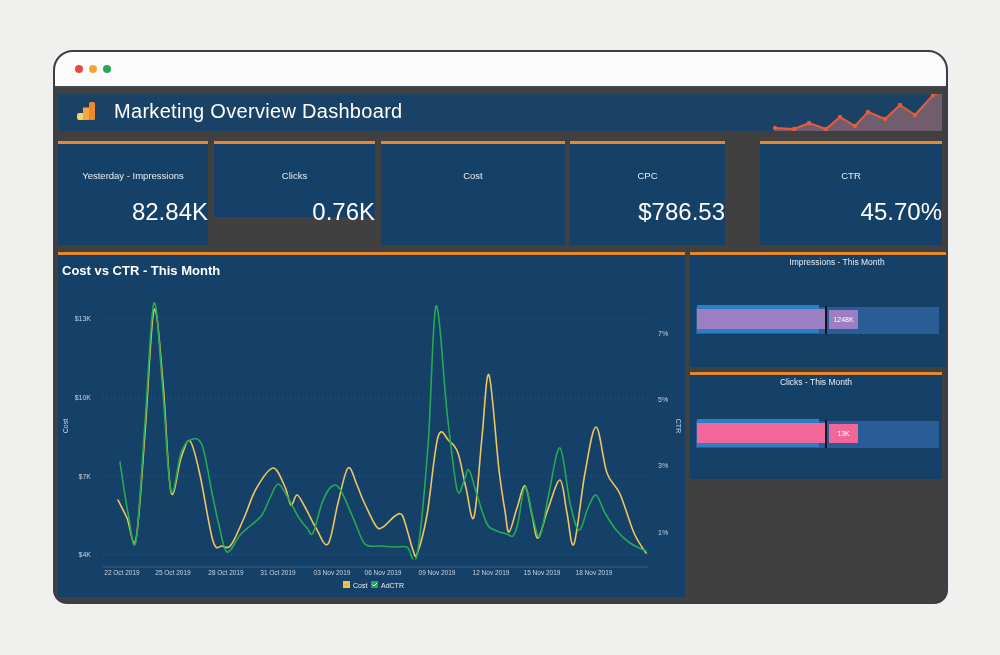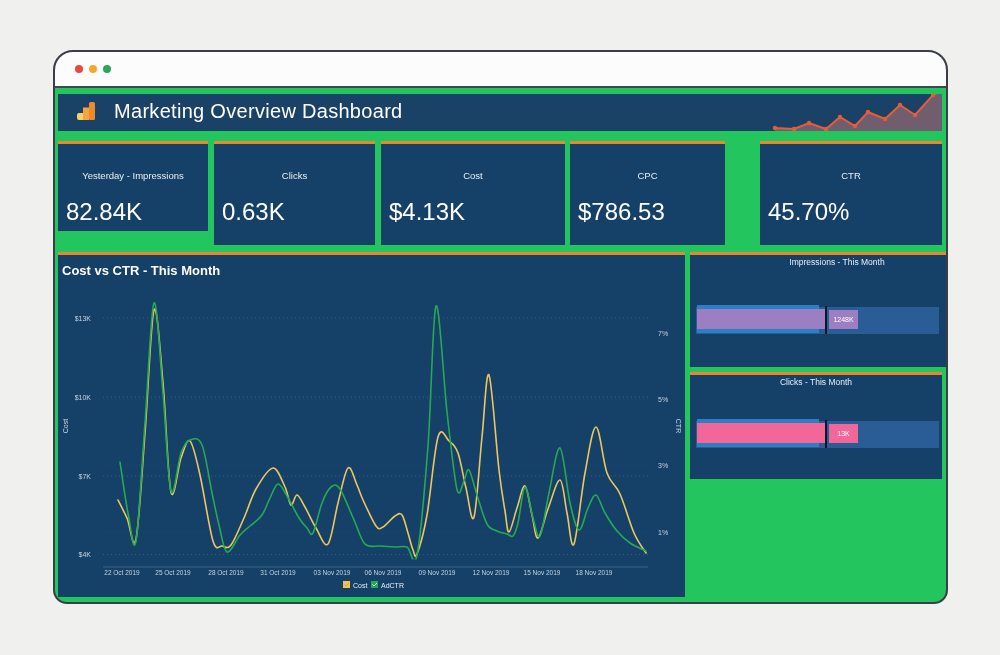--- a/index.html
+++ b/index.html
@@ -1,24 +1,24 @@
 <!DOCTYPE html>
 <html><head>
 <meta charset="utf-8">
 <style>
   html,body{margin:0;padding:0;}
   body{width:1000px;height:655px;background:#F0F0EE;font-family:"Liberation Sans",sans-serif;position:relative;overflow:hidden;}
   *{box-sizing:border-box;}
   .win{position:absolute;left:53px;top:50px;width:895px;height:554px;border:2px solid #3B3E46;border-radius:20px 20px 14px 14px;background:#202A52;overflow:hidden;}
   .tbar{position:absolute;left:0;top:0;right:0;height:36px;background:#FCFCFC;border-bottom:2px solid #45464B;}
   .dot{position:absolute;top:13px;width:8px;height:8px;border-radius:50%;}
-  .dash{position:absolute;left:0;top:36px;right:0;bottom:0;background:#22c55e;padding-left:16px;}
+  .dash{position:absolute;left:0;top:36px;right:0;bottom:0;background:#404040;padding-left:16px;}
   .card{position:absolute;background:#154067;border-top:3px solid #E6882F;}
   .slabel{position:absolute;left:0;right:0;top:26px;text-align:center;color:#E9EEF5;font-size:9.5px;}
-  .sval{position:absolute;left:8px;right:0;top:55px;text-align:left;color:#FFFFFF;font-size:24px;line-height:26px;}
+  .sval{position:absolute;left:8px;right:0;top:55px;text-align:right;color:#FFFFFF;font-size:24px;line-height:26px;}
   .rtitle{position:absolute;left:0;right:0;top:2px;text-align:center;color:#E9EEF5;font-size:8.5px;}
 </style>
 </head>
 <body>
 <div class="win">
   <div class="tbar">
     <div class="dot" style="left:20px;background:#E8483F;"></div>
     <div class="dot" style="left:34px;background:#F5A62B;"></div>
     <div class="dot" style="left:48px;background:#2CA45A;"></div>
   </div>
@@ -41,31 +41,30 @@
             <circle cx="875" cy="1" r="2.2"></circle>
           </g>
       </svg>
       <svg width="18" height="18" style="position:absolute;left:19px;top:8px;" viewBox="0 0 18 18">
         <path d="M2,11 h4.3 v7 H2 a2,2 0 0 1 -2,-2 v-3 a2,2 0 0 1 2,-2 Z" fill="#F8D06A"></path>
         <rect x="6" y="5.5" width="6.2" height="12.5" fill="#F5A53E"></rect>
         <rect x="12" y="0" width="6" height="18" rx="1.5" fill="#EE8A2D"></rect>
       </svg>
       <div style="position:absolute;left:56px;top:6px;color:#FFFFFF;font-size:20px;font-weight:500;letter-spacing:0.3px;">Marketing Overview Dashboard</div>
     </div>
-    <div class="card" style="left:3px;top:53px;width:150px;height:90px;text-decoration:underline;">
+    <div class="card" style="left:3px;top:53px;width:150px;height:104px;text-decoration:underline;">
       <div class="slabel">Yesterday - Impressions</div>
         <div class="sval">82.84K</div>
     </div>
-    <div class="card" style="left:159px;top:53px;width:161px;height:104px;">
+    <div class="card" style="left:159px;top:53px;width:161px;height:76px;">
       <div class="slabel">Clicks</div>
-        <div class="sval">0.63K</div>
+        <div class="sval">0.76K</div>
     </div>
     <div class="card" style="left:326px;top:53px;width:184px;height:104px;">
       <div class="slabel">Cost</div>
-        <div class="sval">$4.13K</div>
     </div>
     <div class="card" style="left:515px;top:53px;width:155px;height:104px;">
       <div class="slabel">CPC</div>
         <div class="sval">$786.53</div>
     </div>
     <div class="card" style="left:705px;top:53px;width:182px;height:104px;">
       <div class="slabel">CTR</div>
         <div class="sval">45.70%</div>
     </div>
     <div class="card" style="left:3px;top:164px;width:627px;height:345px;">

